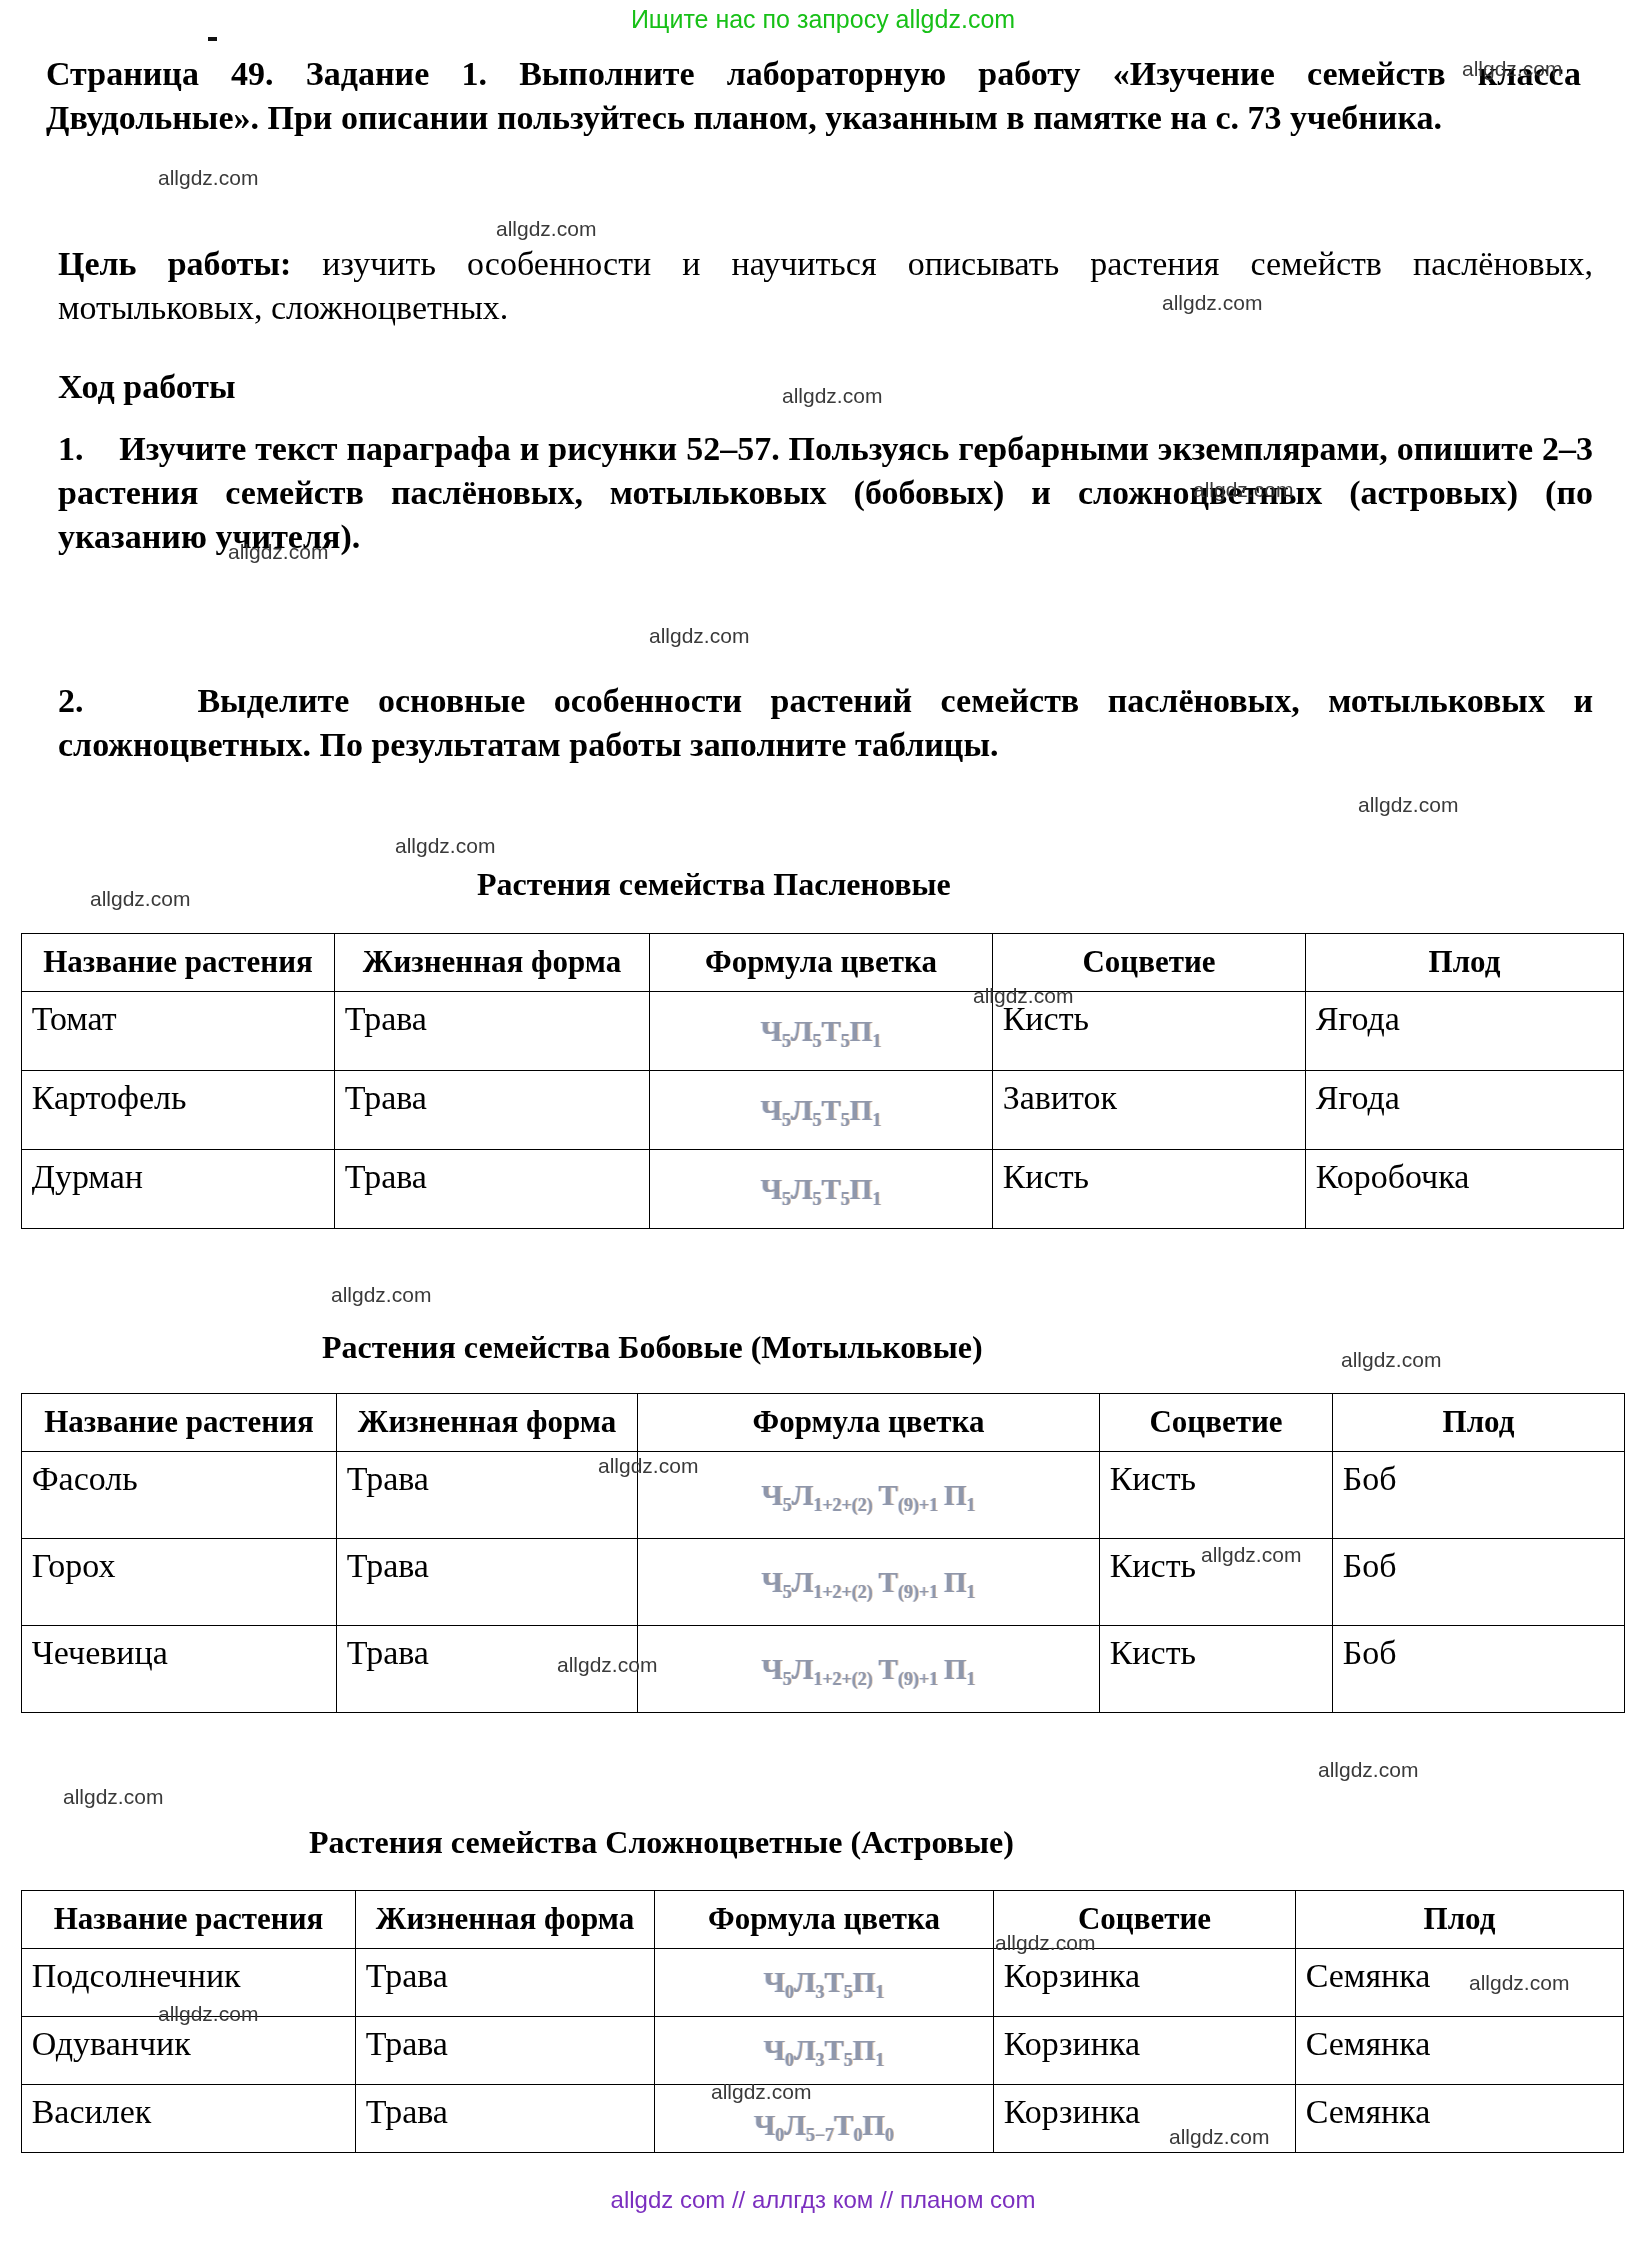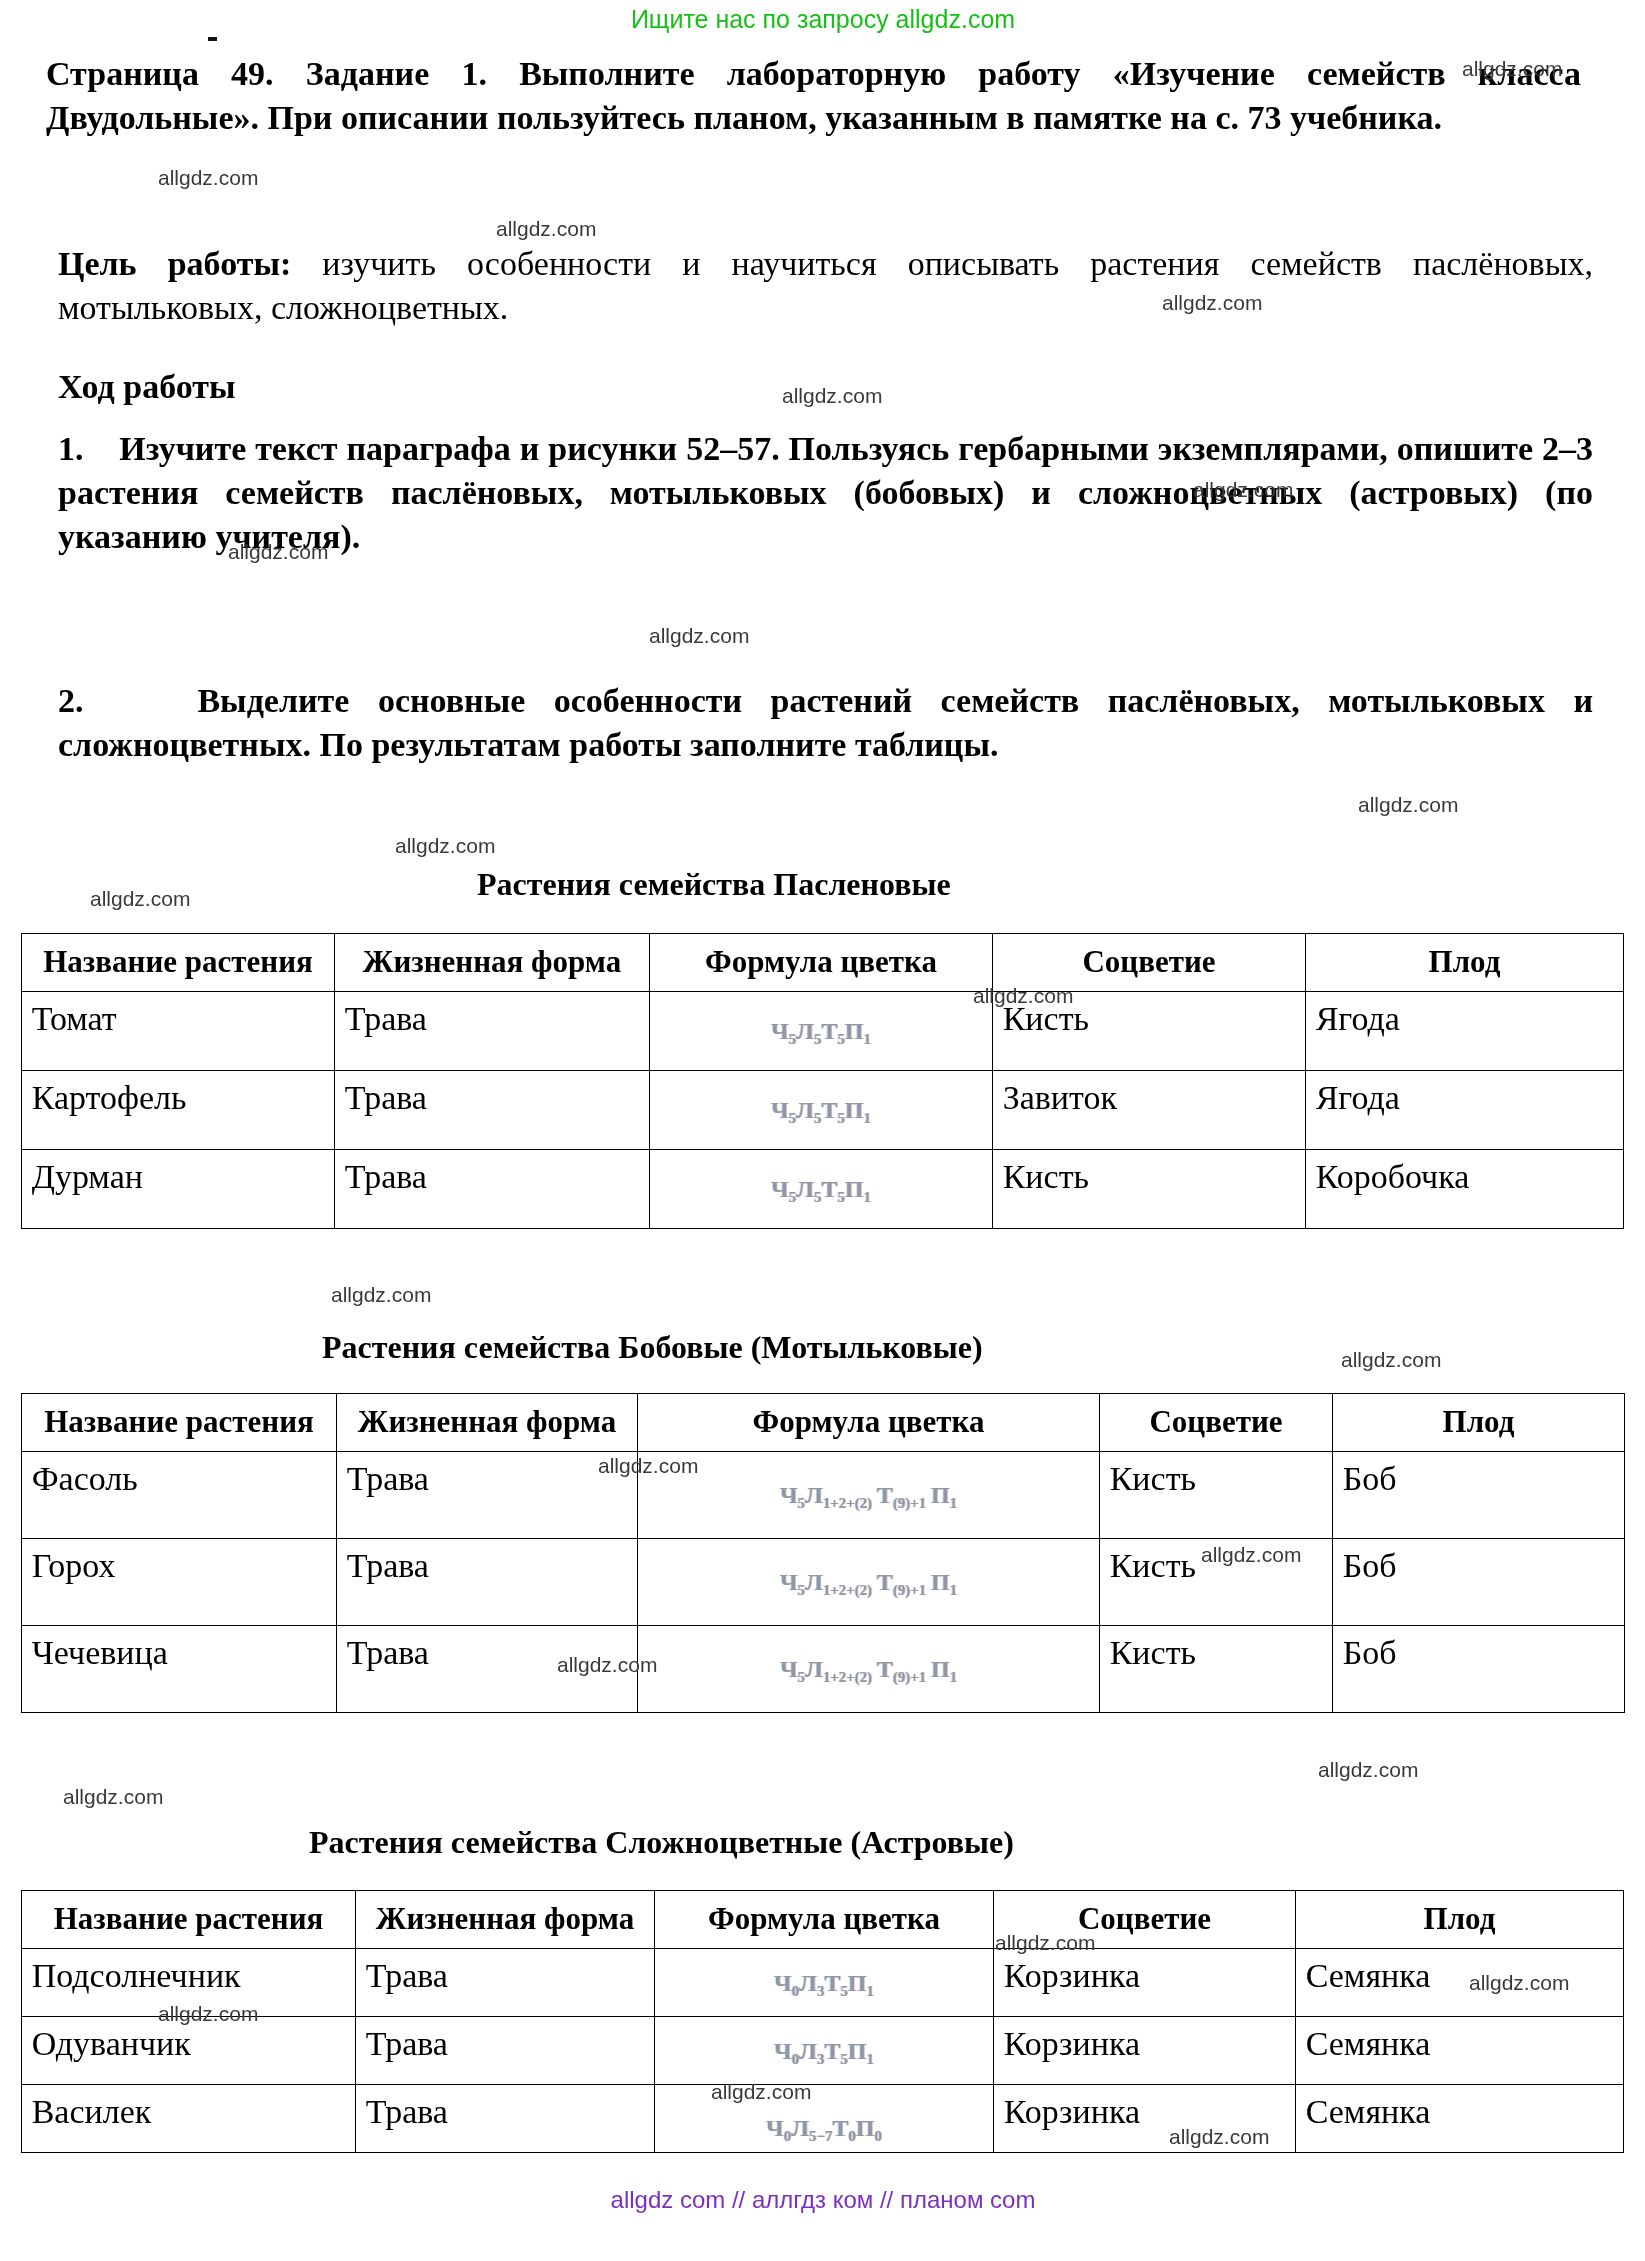--- a/index.html
+++ b/index.html
@@ -110,21 +110,21 @@
   table.gdz td.fcell {
     text-align: center;
     vertical-align: middle;
     padding: 3.2px 3.2px;
   }
 
   
   .formula {
     display: inline-block;
     font-family: "Liberation Serif", "DejaVu Serif", serif;
-    font-size: 24px;
+    font-size: 29px;
     font-weight: bold;
     color: #8f97ab;
     text-shadow: 0.8px 0 0 rgba(200,160,120,0.55), -0.8px 0 0 rgba(150,170,210,0.5);
     white-space: nowrap;
     line-height: 1.0;
   }
   .formula sub {
     font-size: 0.62em;
     font-weight: bold;
     vertical-align: -0.34em;

